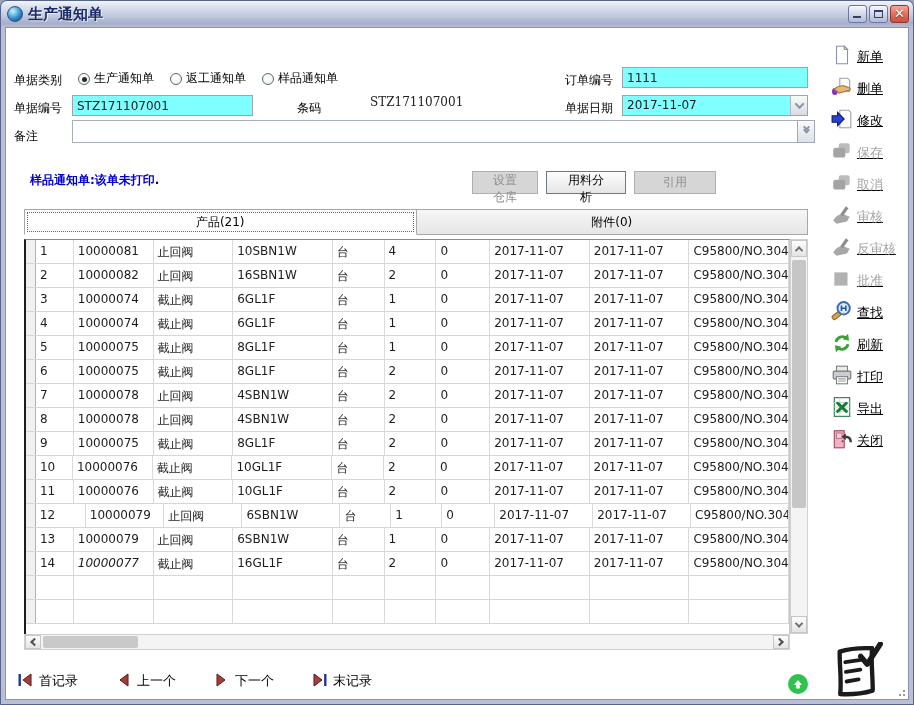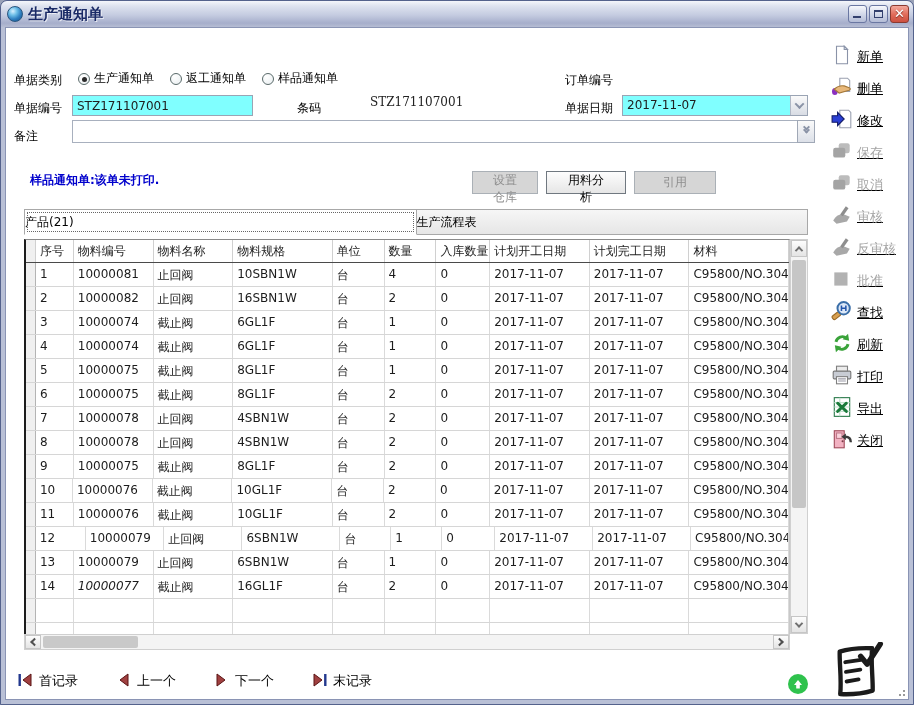--- a/index.html
+++ b/index.html
@@ -45,21 +45,21 @@
                display:flex;flex-direction:column;align-items:center;justify-content:center;gap:1px;}
   .dblchev-btn .chev{width:5px;height:5px;border-width:2px;margin-top:-3px;}
   .barcode-val{font-family:"DejaVu Serif","Liberation Serif",serif;font-size:12px;color:#222;}
   .print-info{font-size:12px;font-weight:bold;}
   
   .form-buttons{display:flex;gap:8px;}
   .fbtn{height:23px;font-size:12px;padding:0 19px;border:1px solid #707880;background:linear-gradient(#fdfdfd,#e6e6e6);color:#000;}
   .fbtn.disabled{background:#d6d6d6;color:#8e8e8e;border-color:#aab0b6;}
   
   .tabs{display:flex;height:26px;}
-  .tab{flex:1;font-size:12px;line-height:24px;background:linear-gradient(#f6f6f6,#e6e6e6);
+  .tab{flex:1;font-size:12px;text-align:center;line-height:24px;background:linear-gradient(#f6f6f6,#e6e6e6);
        border:1px solid #a8a8a8;border-left-width:0;color:#000;}
   .tab:first-child{border-left-width:1px;}
   .tab.active{background:#fff;border-bottom-color:#fff;outline:1px dotted #666;outline-offset:-4px;}
   
   .grid-wrap{overflow:hidden;}
   .grid{position:absolute;left:0;top:0;width:766px;height:395px;overflow:hidden;background:#fff;
         border-left:2px solid #1c1c1c;border-top:1px solid #8a8a8a;border-right:1px solid #c8c8c8;}
   .grow{display:flex;height:24px;border-bottom:1px solid #d6d6d6;}
   .grow.head{height:23px;border-bottom:1px solid #4a4a4a;}
   .gcell{font-size:12px;color:#1c1c1c;padding:4px 2px 0 4px;border-right:1px solid #dadada;overflow:hidden;white-space:nowrap;}
@@ -120,20 +120,21 @@
         <span class="radio">
           <span class="dot"></span>
           <span>返工通知单</span>
         </span>
         <span class="radio">
           <span class="dot"></span>
           <span>样品通知单</span>
         </span>
       </div>
     <span class="lbl abs" style="left:559px;top:44px;">订单编号</span>
+    <div class="input abs" style="left:616px;top:39px;width:186px;">1111</div>
 
     <span class="lbl abs" style="left:8px;top:72px;">单据编号</span>
     <div class="input abs" style="left:66px;top:67px;width:181px;">STZ171107001</div>
     <span class="lbl abs" style="left:291px;top:72px;">条码</span>
     <span class="barcode-val abs" style="left:364px;top:67px;">STZ171107001</span>
     <span class="lbl abs" style="left:559px;top:72px;">单据日期</span>
     <div class="combo abs" style="left:616px;top:67px;width:186px;">
       <span class="val">2017-11-07</span>
       <span class="btn">
           <span class="chev"></span>
@@ -149,38 +150,25 @@
 
     <span class="print-info abs" style="left:24px;top:144px;color:#0000cc;">样品通知单:该单未打印.</span>
     <div class="form-buttons abs" style="left:466px;top:143px;" id="form-buttons">
         <button class="fbtn disabled" style="width: 66px;">设置仓库</button>
         <button class="fbtn" style="width: 80px;">用料分析</button>
         <button class="fbtn disabled" style="width: 82px;">引用</button>
       </div>
 
     <div class="tabs abs" style="left:18px;top:181px;width:784px;" id="tabs">
         <div class="tab active">产品(21)</div>
-        <div class="tab">生产流程表</div>
+        <div class="tab">附件(0)</div>
       </div>
 
     <div class="abs grid-wrap" style="left:18px;top:211px;width:784px;height:412px;">
       <div class="grid" id="grid">
-          <div class="grow head">
-            <div class="gcell ind" style="width: 10px;"></div>
-            <div class="gcell" style="width: 38px;">序号</div>
-            <div class="gcell" style="width: 80px;">物料编号</div>
-            <div class="gcell" style="width: 80px;">物料名称</div>
-            <div class="gcell" style="width: 100px;">物料规格</div>
-            <div class="gcell" style="width: 52px;">单位</div>
-            <div class="gcell" style="width: 52px;">数量</div>
-            <div class="gcell" style="width: 54px;">入库数量</div>
-            <div class="gcell" style="width: 100px;">计划开工日期</div>
-            <div class="gcell" style="width: 100px;">计划完工日期</div>
-            <div class="gcell" style="width: 100px;">材料</div>
-          </div>
           <div class="grow">
             <div class="gcell ind" style="width: 10px;"></div>
             <div class="gcell" style="width: 38px;">1</div>
             <div class="gcell" style="width: 80px;">10000081</div>
             <div class="gcell" style="width: 80px;">止回阀</div>
             <div class="gcell" style="width: 100px;">10SBN1W</div>
             <div class="gcell" style="width: 52px;">台</div>
             <div class="gcell" style="width: 52px;">4</div>
             <div class="gcell" style="width: 54px;">0</div>
             <div class="gcell" style="width: 100px;">2017-11-07</div>

